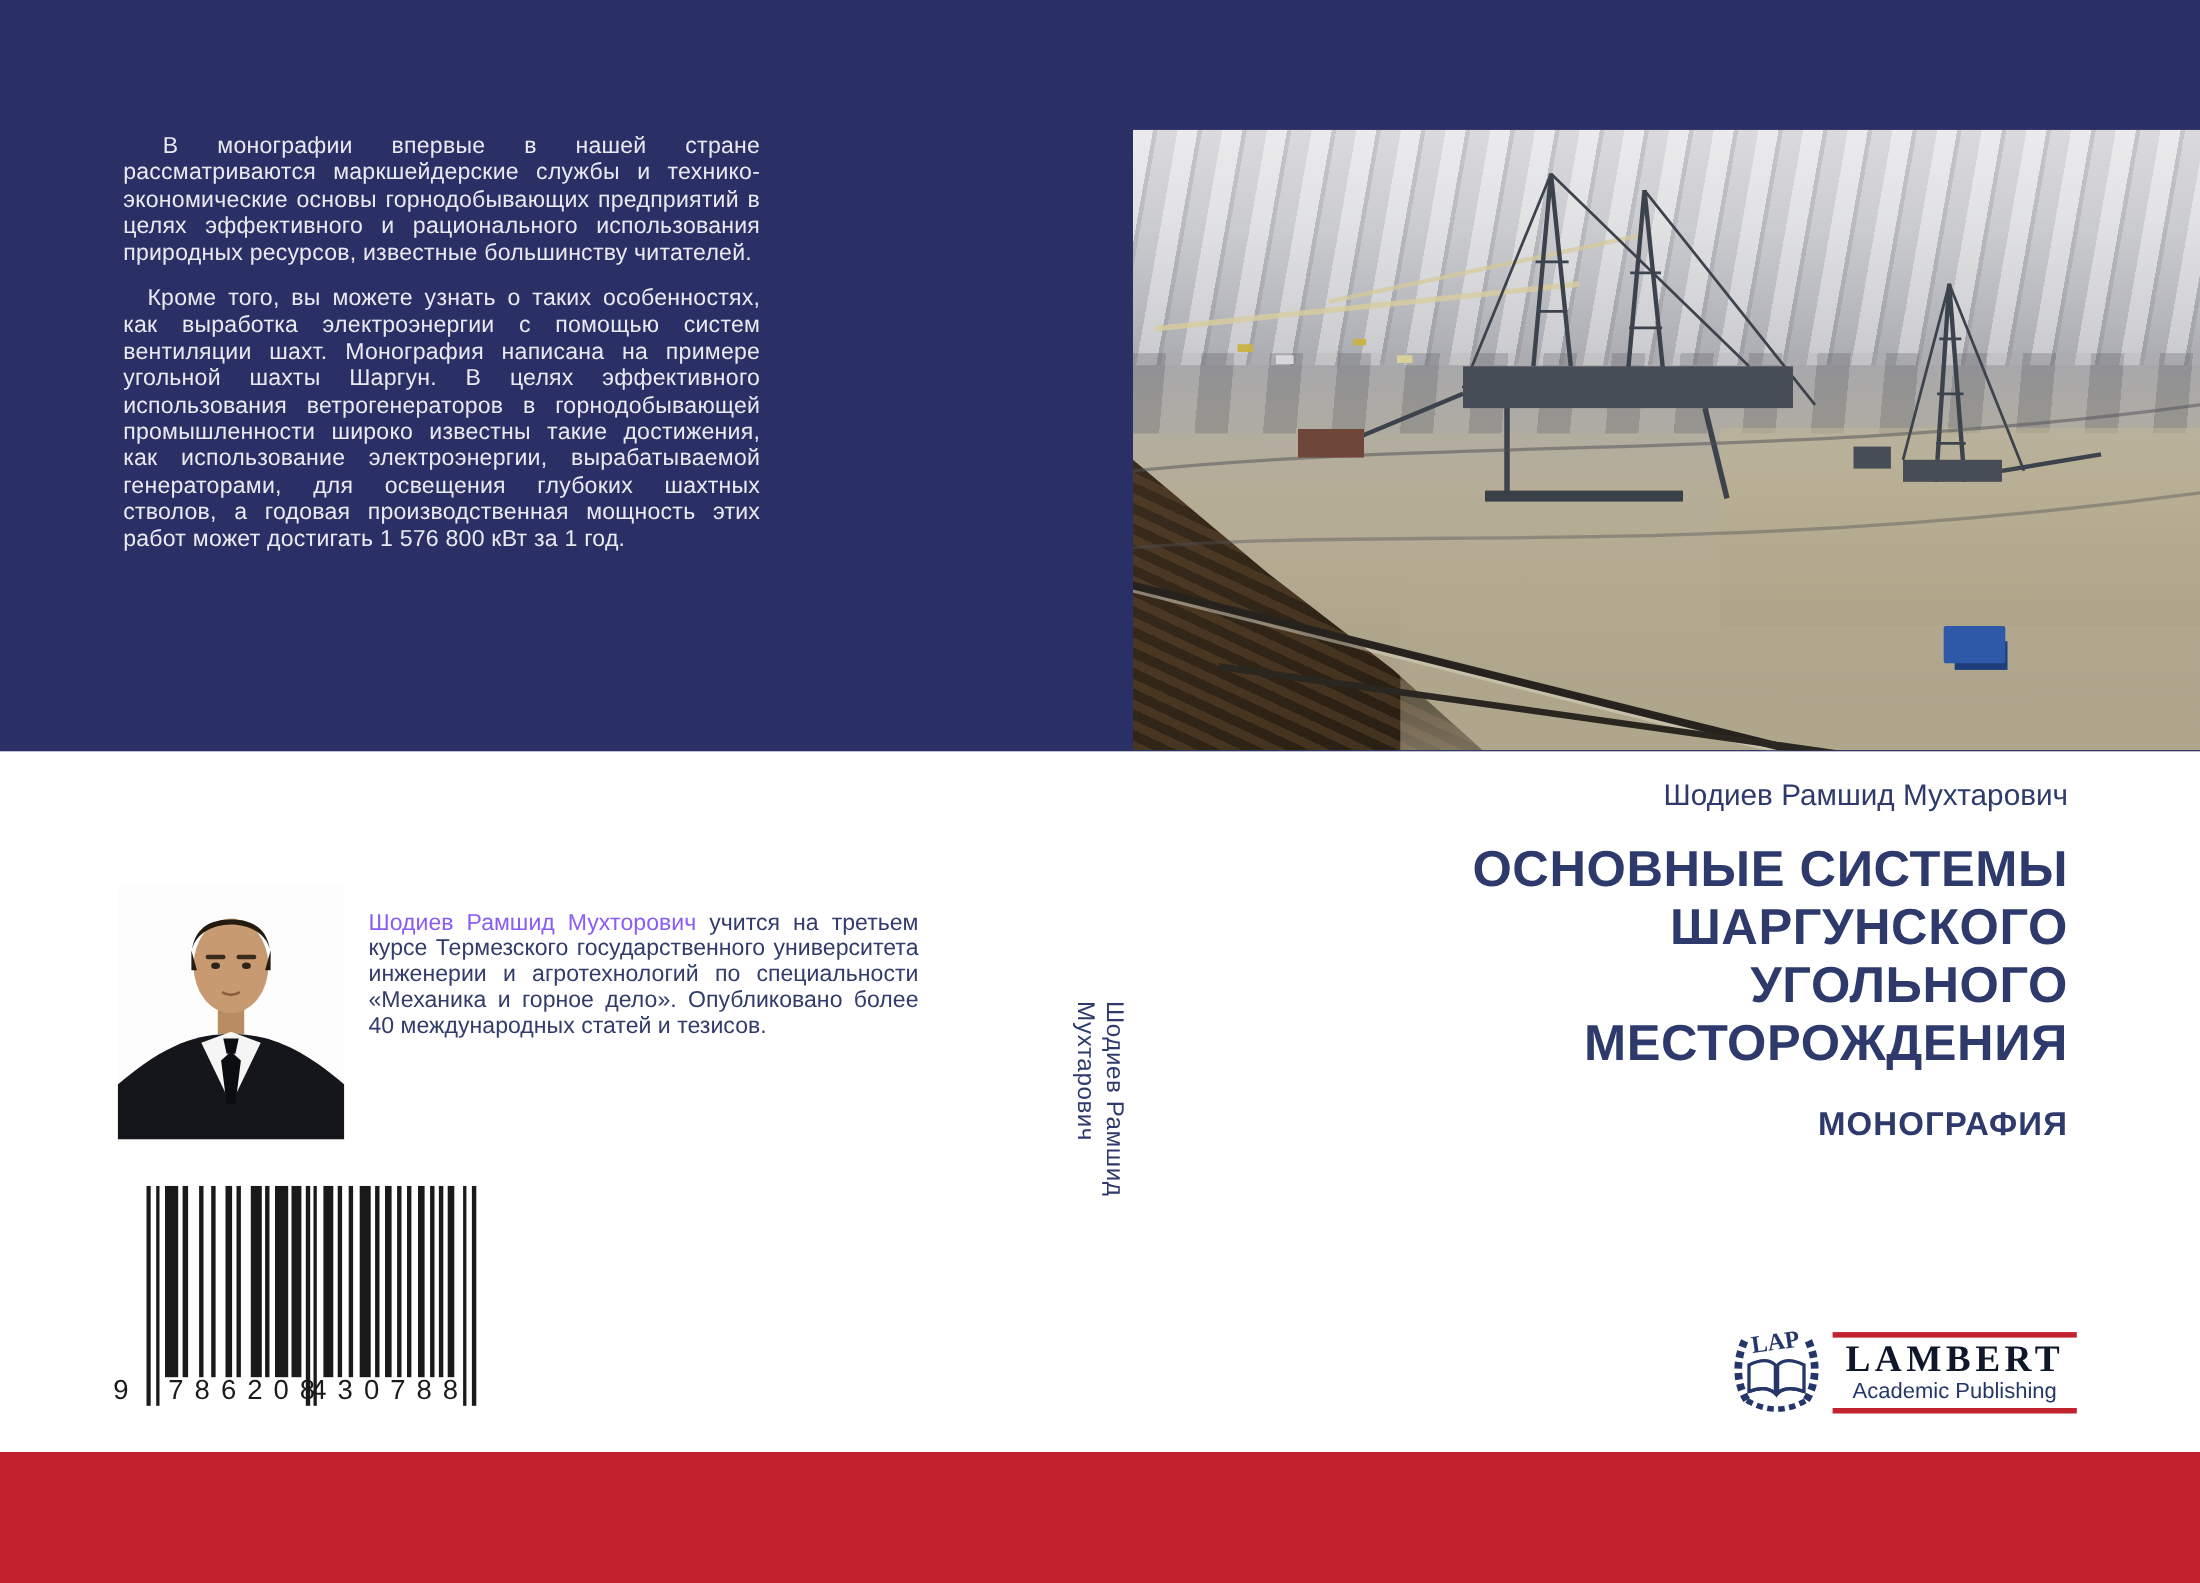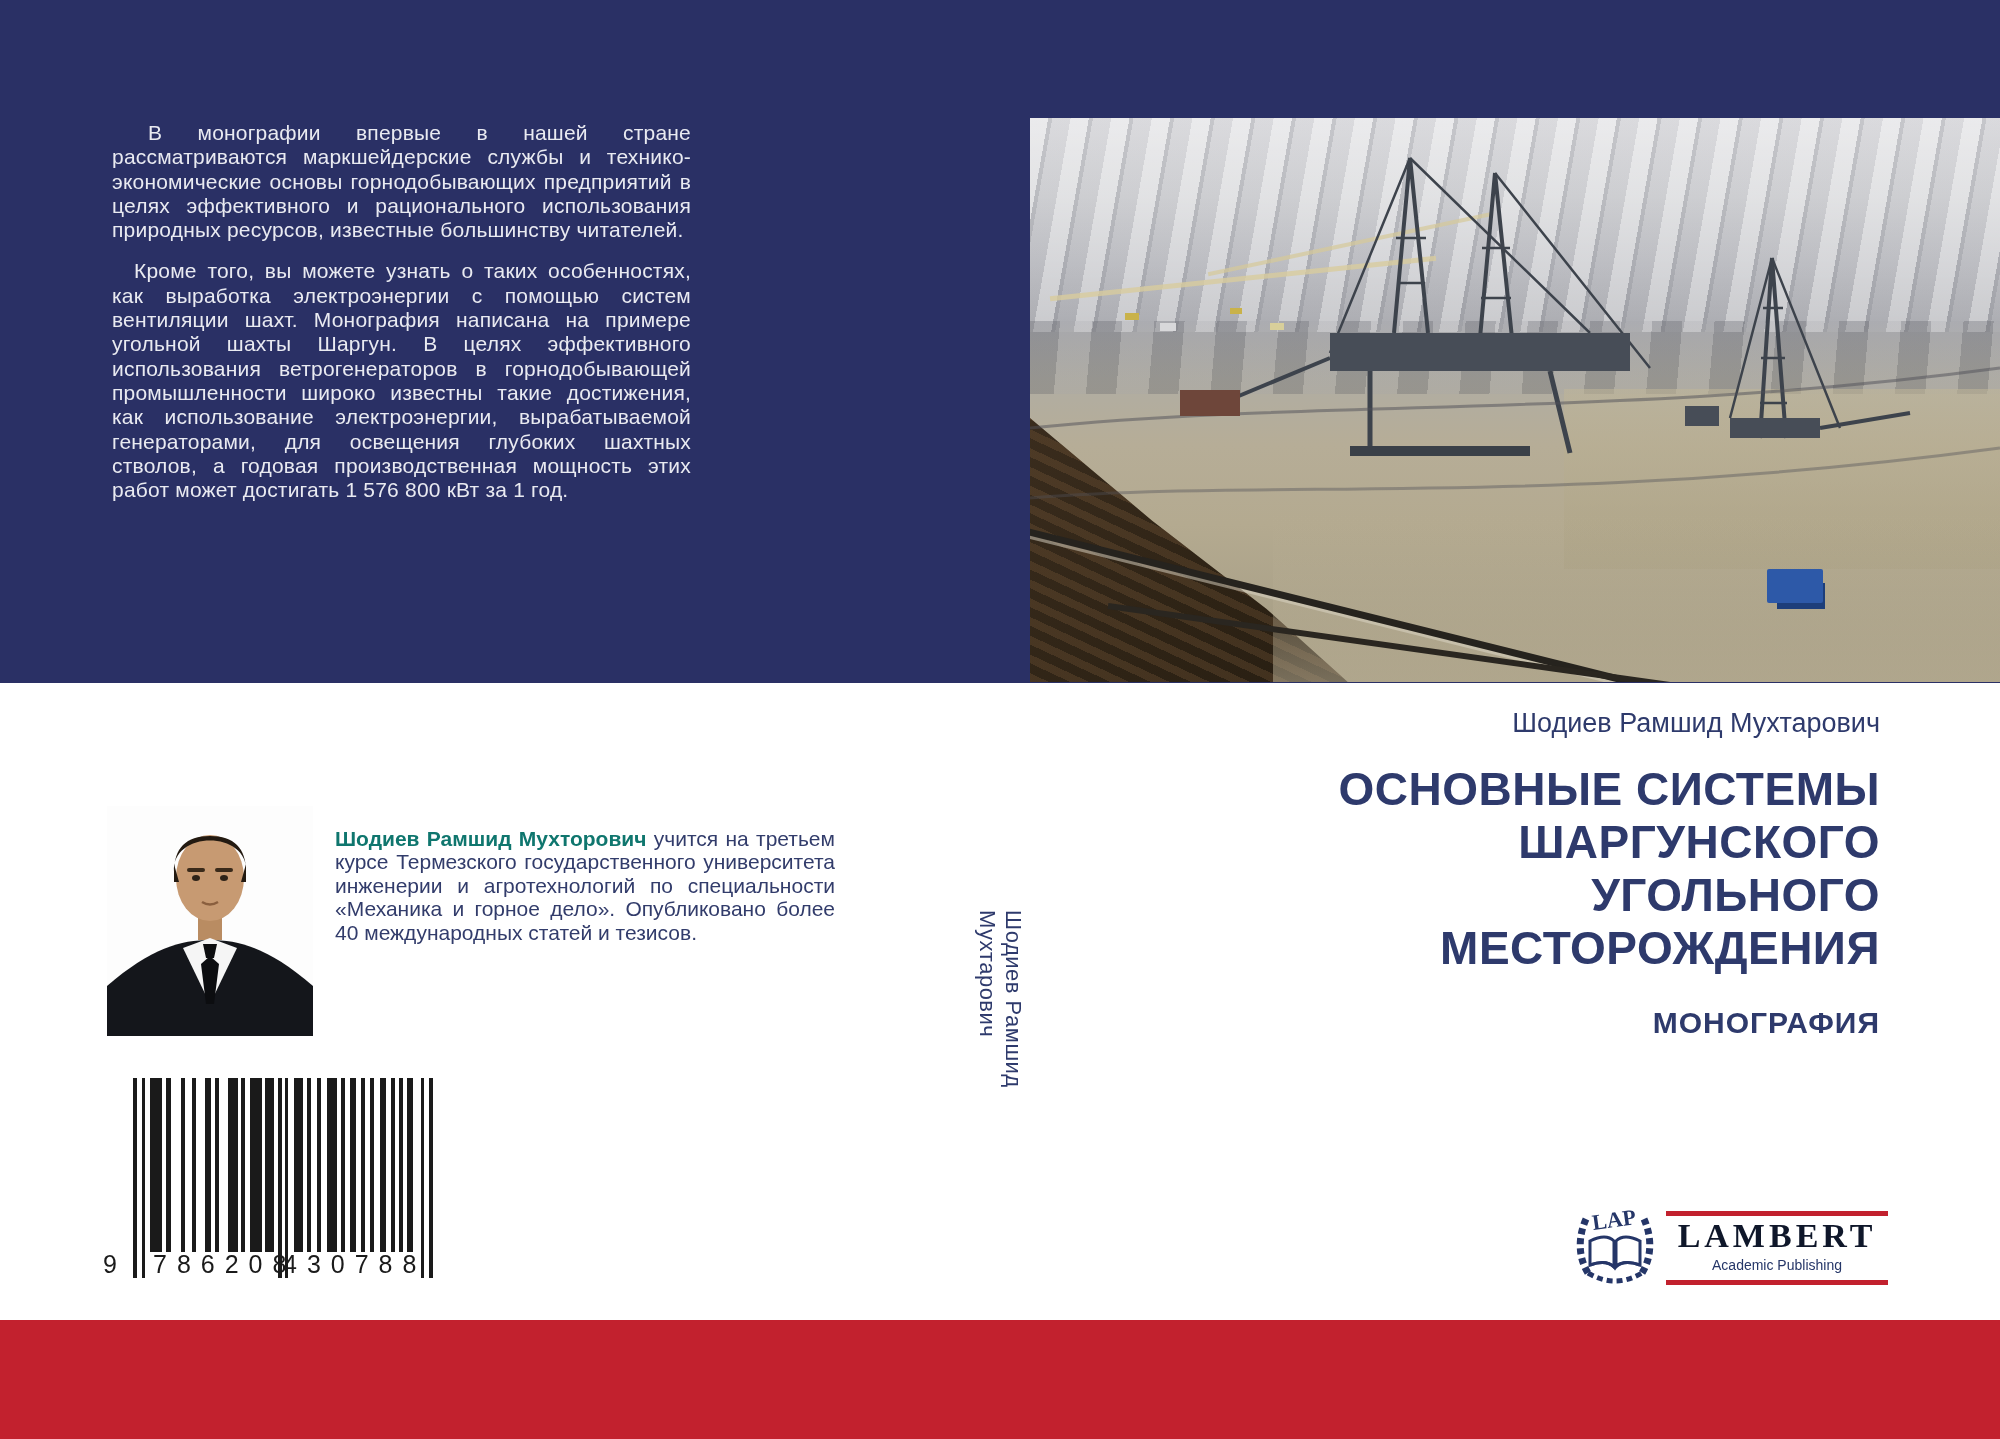--- a/index.html
+++ b/index.html
@@ -46,21 +46,21 @@
   .ph-svg{position:absolute;inset:0;}
   .ph-blue{position:absolute;left:76%;top:80%;width:56px;height:34px;background:#2d59a8;
     border-radius:2px;box-shadow:6px 10px 0 -4px #1d3e7a;}
   
   .portrait{position:absolute;left:107px;top:806px;width:206px;height:230px;background:#fdfdfd;}
   .bio{
     position:absolute;left:335px;top:806px;width:500px;
     color:#323c6b;font-size:21px;line-height:23.4px;
     text-align:justify;text-align-last:left;
   }
-  .bio b{font-weight:bold;color:#0f766e;margin-top:12px;}
+  .bio b{font-weight:normal;color:#8b5cf6;margin-top:12px;}
   
   .barcode{position:absolute;left:133px;top:1078px;width:304px;height:210px;}
   .bc-digit{position:absolute;top:172px;color:#1a1a1a;font-size:25px;letter-spacing:10px;white-space:nowrap;}
   .bc-d0{left:-30px;letter-spacing:0;}
   .bc-g1{left:20px;}
   .bc-g2{left:150px;}
   
   .spine-text{
     position:absolute;left:974px;top:910px;height:280px;
     writing-mode:vertical-rl;color:#2e3a6c;font-size:22px;letter-spacing:.5px;
@@ -70,21 +70,21 @@
   .front-author{font-size:27px;line-height:30px;font-weight:400;}
   .front-title{margin-top:25px;font-size:46px;line-height:53px;font-weight:bold;letter-spacing:.5px;}
   .front-subtitle{margin-top:31px;font-size:30px;font-weight:bold;letter-spacing:1px;}
   
   .publisher{position:absolute;right:112px;top:1203px;width:312px;height:88px;}
   .emblem{position:absolute;left:0;top:2px;width:78px;height:84px;}
   .logo-text{position:absolute;left:90px;top:8px;width:222px;}
   .red-line{height:5px;background:#c2212e;}
   .lambert{font-family:"Liberation Serif",serif;font-weight:bold;font-size:34px;line-height:36px;
     color:#0f172a;letter-spacing:4px;text-align:center;margin:2px 0 0 0;}
-  .tagline{font-size:14px;line-height:23px;color:#253668;text-align:center;margin:0 0 3px 0;}
+  .tagline{font-size:20px;line-height:23px;color:#253668;text-align:center;margin:0 0 3px 0;}
   
   .red-stripe{position:absolute;left:0;top:1320px;width:2000px;height:119px;background:#c2212e;}
 </style>
 </head>
 <body>
 
 <div class="canvas">
 
   <div class="navy-band"></div>
 

